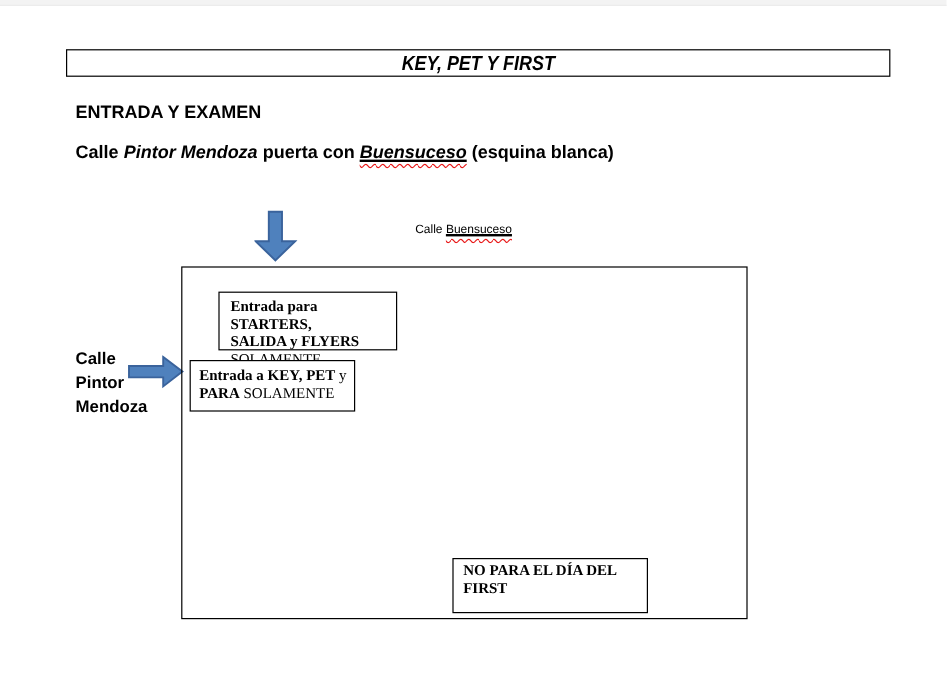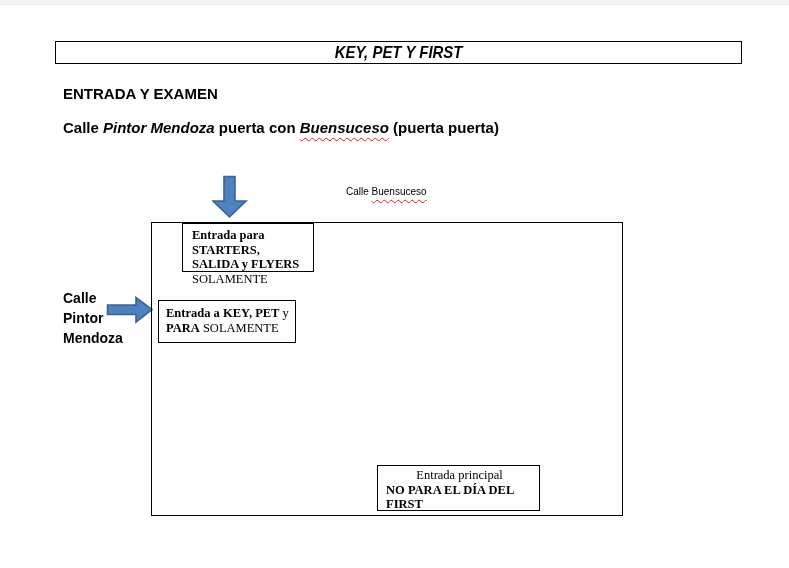--- a/index.html
+++ b/index.html
@@ -23,21 +23,21 @@
   }
   
   .heading{
     position:absolute;left:63px;top:85px;font-size:15px;font-weight:bold;white-space:nowrap;
   }
   .address{
     position:absolute;left:63px;top:119px;margin:0;font-size:15px;font-weight:bold;white-space:nowrap;
   }
   .address span{white-space:pre;}
   .it{font-style:italic;}
-  .u-solid{text-decoration-color:#000;text-decoration-thickness:1.5px;}
+  .u-solid{text-decoration:underline;text-decoration-color:#000;text-decoration-thickness:1.5px;}
   .u-wavy{
     text-decoration-line:underline;text-decoration-style:wavy;
     text-decoration-color:#e81919;text-decoration-thickness:1px;
     text-underline-offset:4px;
   }
   .u-wavy2{
     text-decoration-line:underline;text-decoration-style:wavy;
     text-decoration-color:#e81919;text-decoration-thickness:1px;
     text-underline-offset:4px;
   }
@@ -53,40 +53,40 @@
   .arrow-right{position:absolute;left:106px;top:296px;}
   
   .building{
     position:absolute;left:151px;top:222px;width:472px;height:294px;
     border:1.6px solid #000;box-sizing:border-box;
   }
   .label-box{
     position:absolute;border:1px solid #000;box-sizing:border-box;background:#fff;
     font-family:"Liberation Serif",serif;font-size:12.5px;line-height:14.5px;
   }
-  .box-starters{left:30px;top:0;width:132px;height:49px;padding:4px 4px 0 9px;}
+  .box-starters{left:30px;top:20px;width:149px;height:49px;padding:4px 4px 0 9px;}
   .box-key{left:6px;top:77px;width:138px;height:43px;padding:5px 4px 0 7px;}
   .box-main{left:225px;top:242px;width:163px;height:46px;padding:2px 6px 0 8px;}
   .box-main .center-line{text-align:center;}
   .b{font-weight:bold;}
 </style>
 </head>
 <body>
 
 <div class="page">
 
   <div class="top-edge"></div>
 
   <div class="title-box">
     <span class="title-text">KEY, PET Y FIRST</span>
   </div>
 
   <div class="heading">ENTRADA Y EXAMEN</div>
 
-  <p class="address"><span>Calle </span><span class="it">Pintor Mendoza</span><span> puerta con </span><span class="it u-solid"><span class="u-wavy">Buensuceso</span></span><span> (puerta puerta)</span></p>
+  <p class="address"><span>Calle </span><span class="it">Pintor Mendoza</span><span> puerta con </span><span class="it u-solid"><span class="u-wavy">Buensuceso</span></span><span> (esquina blanca)</span></p>
 
   <svg class="arrow-down" width="36" height="44" viewBox="0 0 36 44">
     <path d="M12,1.5 L23,1.5 L23,26 L34,26 L17.5,42 L1,26 L12,26 Z" fill="#4f81bd" stroke="#3a639c" stroke-width="1.6" stroke-linejoin="miter"></path>
   </svg>
 
   <div class="street-top"><span>Calle </span><span class="u-solid"><span class="u-wavy2">Buensuceso</span></span></div>
 
   <div class="street-left">
     <div>Calle</div>
     <div>Pintor</div>
@@ -104,20 +104,19 @@
       <div class="b">SALIDA y FLYERS</div>
       <div>SOLAMENTE</div>
     </div>
 
     <div class="label-box box-key">
       <div><span class="b">Entrada a KEY, PET</span><span style="white-space:pre;"> y</span></div>
       <div><span class="b">PARA</span><span style="white-space:pre;"> SOLAMENTE</span></div>
     </div>
 
     <div class="label-box box-main">
-      <div class="center-line">Entrada principal</div>
       <div class="b">NO PARA EL DÍA DEL</div>
       <div class="b">FIRST</div>
     </div>
 
   </div>
 
 </div>
 
 </body></html>

